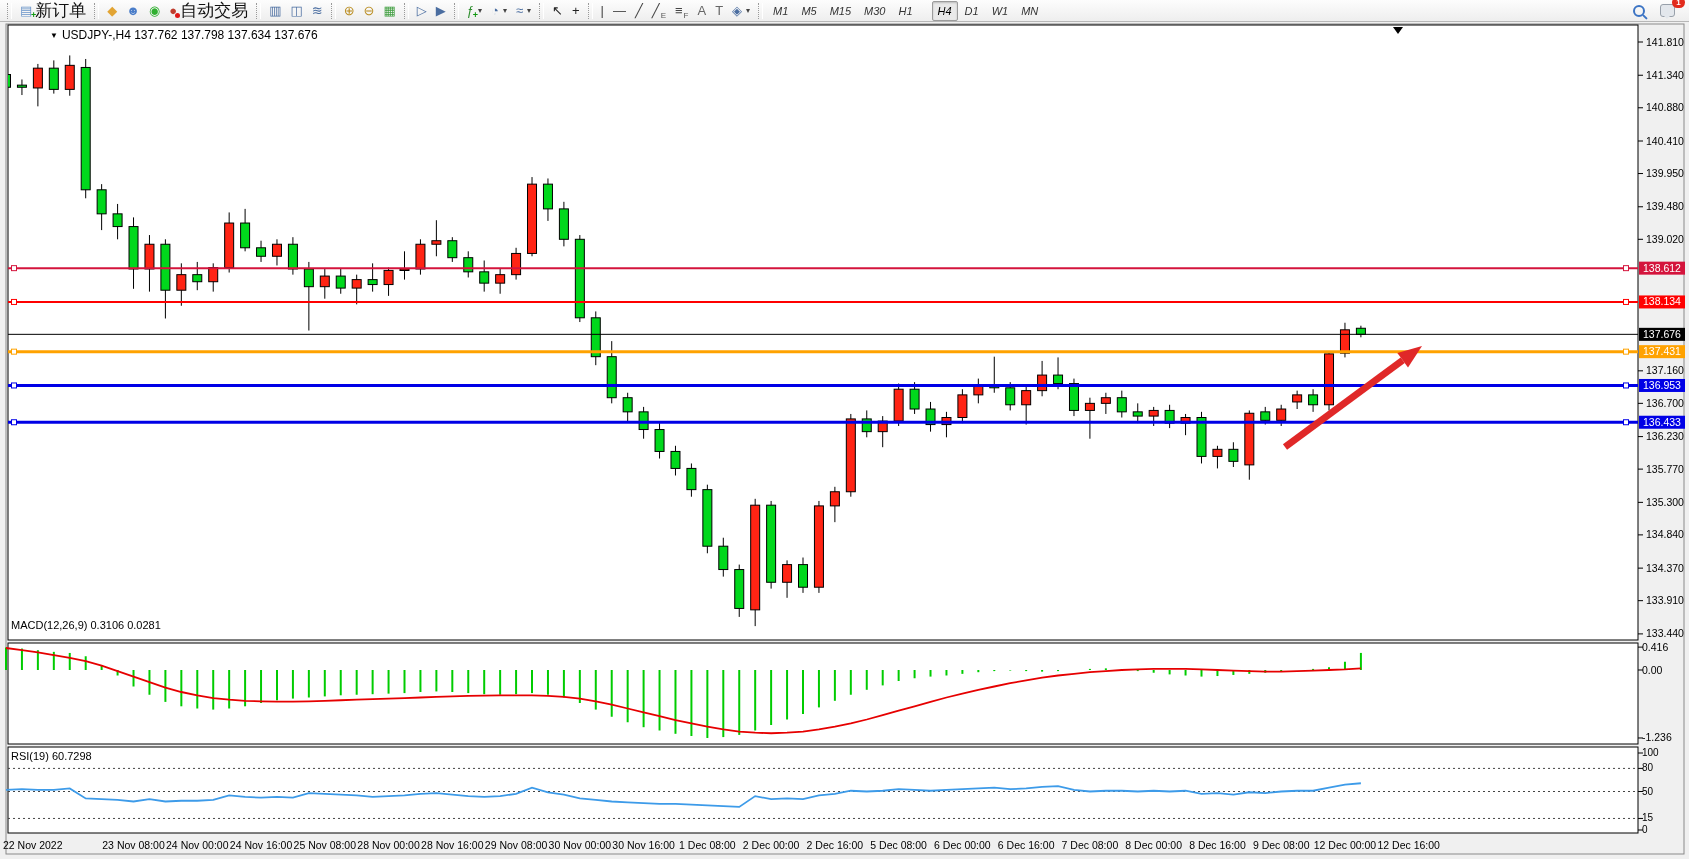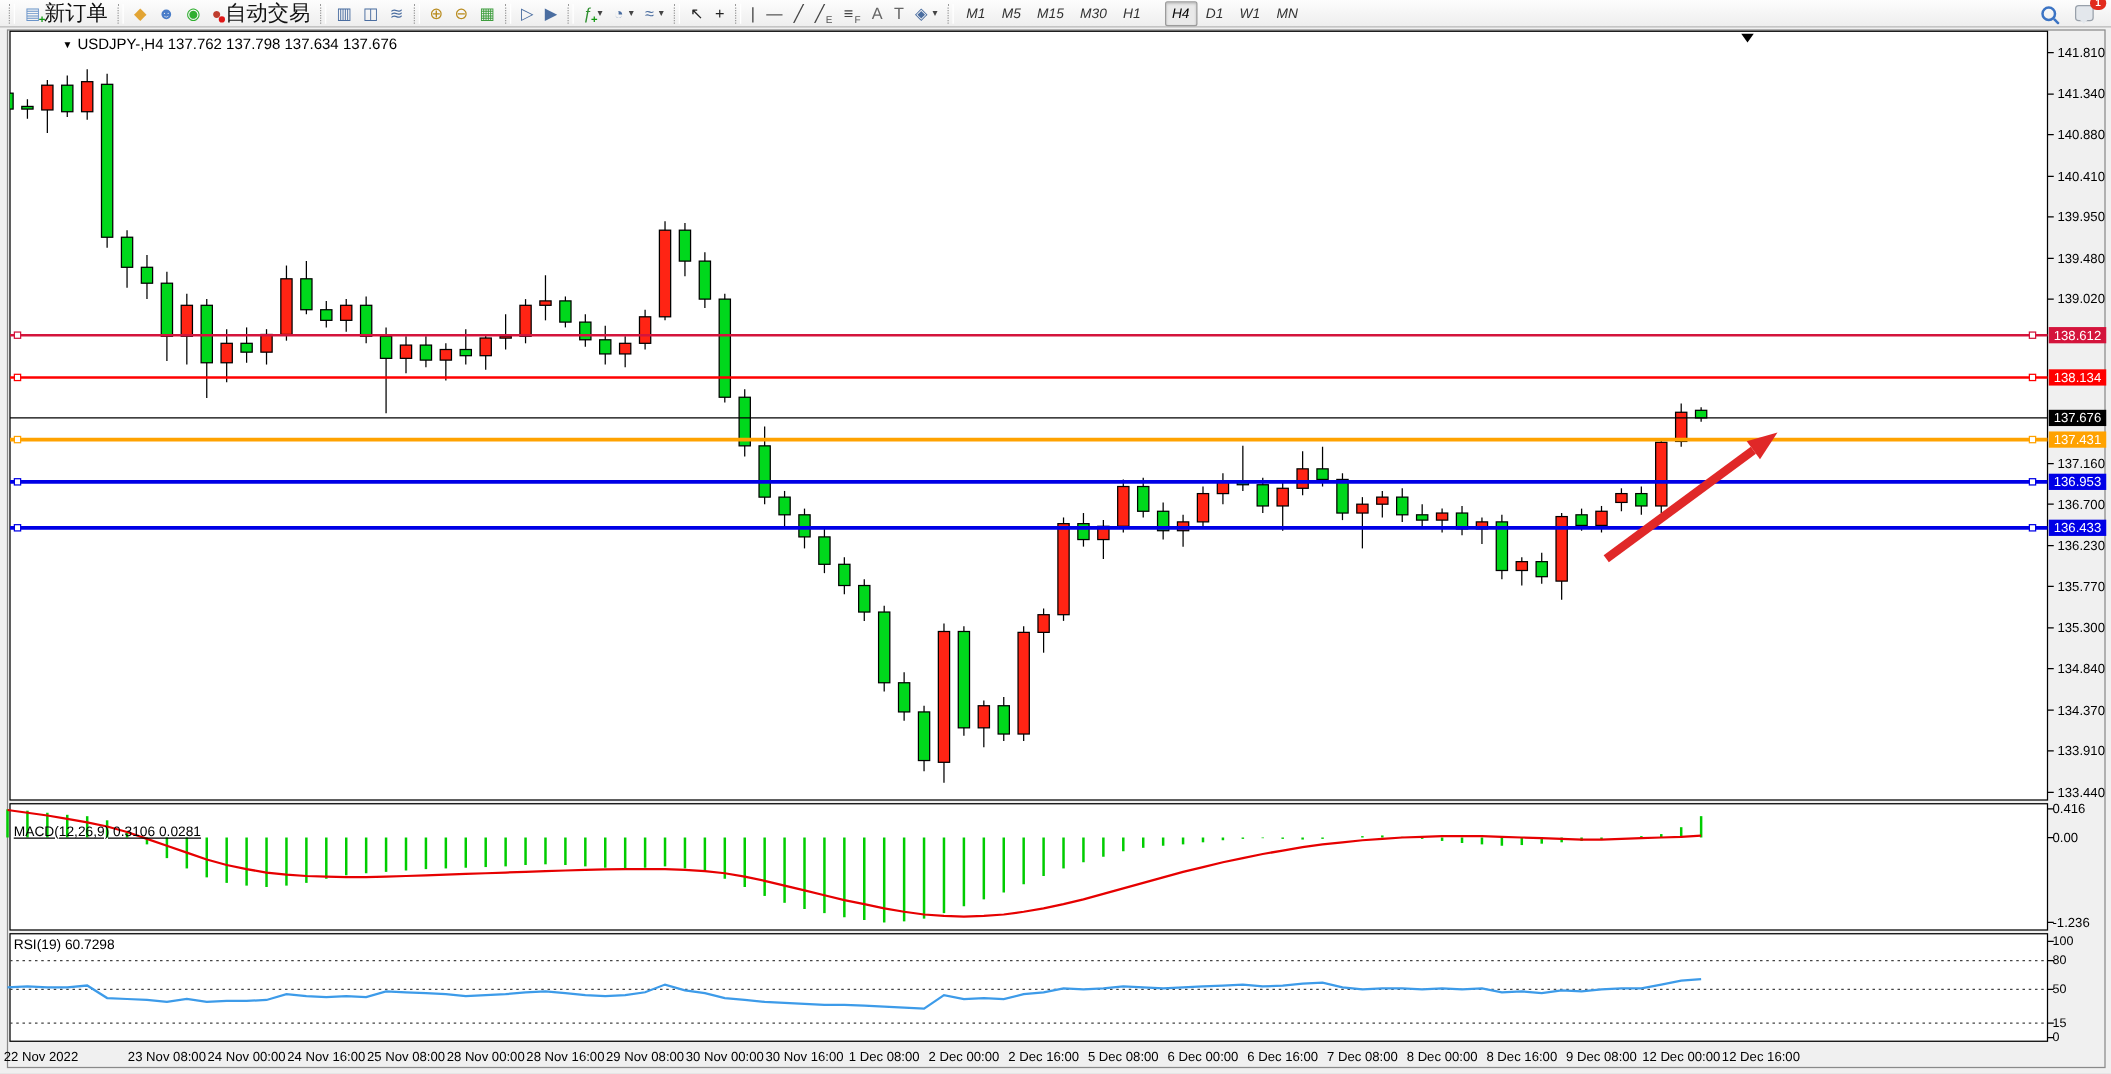--- a/index.html
+++ b/index.html
@@ -26,21 +26,21 @@
   .icon-search::after{content:"";position:absolute;width:6px;height:2px;background:#3c74c4;
                       transform:rotate(45deg);right:-5px;bottom:-3px;border-radius:1px;}
   .icon-chat{width:13px;height:11px;background:#e3e7ec;border:1px solid #98a0aa;border-radius:3px;display:inline-block;position:relative;}
   .icon-chat::after{content:"";position:absolute;left:2px;bottom:-7px;border:4px solid transparent;border-top-color:#e3e7ec;}
   .badge{position:absolute;top:-4px;right:-7px;min-width:11px;height:11px;border-radius:6px;background:#e22b1d;
          color:#fff;font-size:8px;line-height:11px;text-align:center;font-weight:bold;padding:0 1px;}
   
   .overlay{position:absolute;pointer-events:none;color:#000;white-space:nowrap;}
   #chart-title{top:28px;left:24px;font-size:12px;margin-left:26px;}
   #chart-title .arrow{font-size:8px;margin-right:4px;vertical-align:1px;}
-  #macd-label{top:660px;left:11px;font-size:11px;text-decoration:underline;}
+  #macd-label{top:619px;left:11px;font-size:11px;}
   #rsi-label{top:750px;left:11px;font-size:11px;}
   svg{position:absolute;top:0;left:0;}
   svg text{font-family:"Liberation Sans",sans-serif;}
 </style>
 </head>
 <body>
 
 <div class="app">
   <div class="toolbar" id="toolbar">
       <div class="tb-sep"></div>

